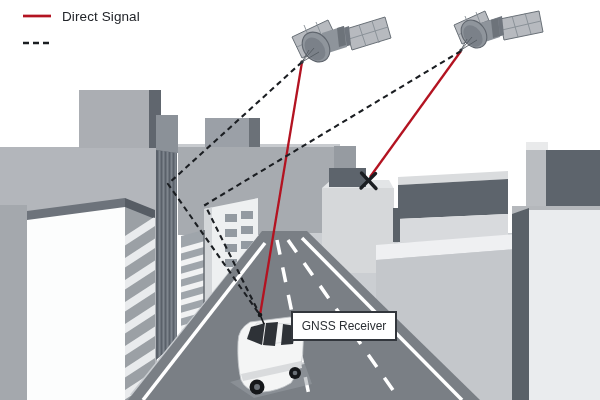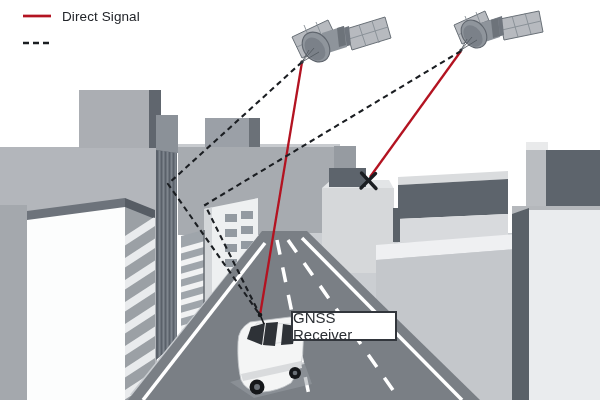--- a/index.html
+++ b/index.html
@@ -5,21 +5,21 @@
   html,body{margin:0;padding:0;background:#ffffff;}
   #stage{position:relative;width:600px;height:400px;overflow:hidden;background:#ffffff;
          font-family:"Liberation Sans", sans-serif;}
   #scene{position:absolute;left:0;top:0;}
   .legend{position:absolute;left:22px;top:7px;display:flex;flex-direction:column;gap:9px;}
   .legend-row{display:flex;align-items:center;height:18px;}
   .legend-row svg{margin-right:10px;display:block;}
   .legend-label{font-size:13.5px;color:#212429;letter-spacing:.1px;}
   .receiver-label{position:absolute;left:291px;top:311px;width:102px;height:26px;
     background:#ffffff;border:2px solid #32363c;display:flex;align-items:center;justify-content:center;
-    font-size:15px;color:#2b2f34;}
+    font-size:12px;color:#2b2f34;}
 </style>
 </head>
 <body>
 
 <div id="stage">
 
 <svg id="scene" width="600" height="400" viewBox="0 0 600 400">
   <defs>
     <clipPath id="stripeclip">
           <polygon points="156,150 177,153 177,342 156,360"></polygon>

